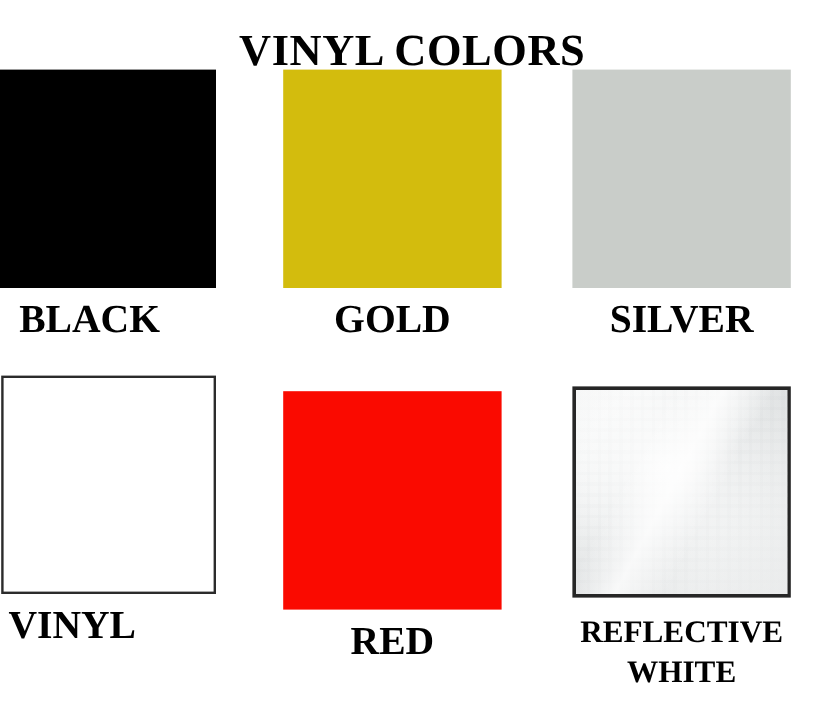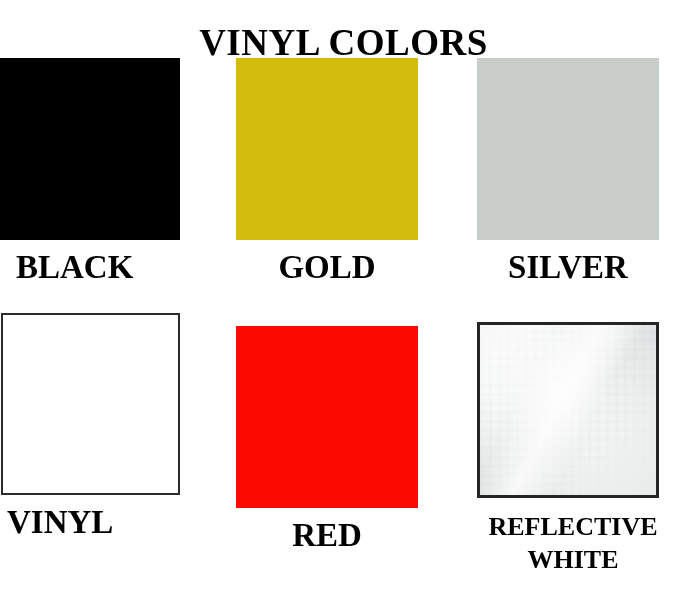--- a/index.html
+++ b/index.html
@@ -76,21 +76,21 @@
 
   
   .cell-white   { left: 1px;   top: 313px; width: 179px; height: 240px; }
   .cell-white   .swatch-box { width: 179px; height: 182px; }
   .cell-white   .swatch-label { top: 190px; text-align: left; padding-left: 6px; box-sizing: border-box; }
 
   .cell-red     { left: 236px; top: 314px; width: 182px; height: 240px; margin-top: 12px; }
   .cell-red     .swatch-box { width: 182px; height: 182px; }
   .cell-red     .swatch-label { top: 190px; text-align: center; }
 
-  .cell-reflective { left: 477px; top: 322px; width: 182px; height: 255px; padding-left: 10px; }
+  .cell-reflective { left: 477px; top: 322px; width: 182px; height: 255px; }
   .cell-reflective .swatch-box { width: 182px; height: 176px; }
   .cell-reflective .swatch-label {
     top: 188px;
     text-align: center;
     font-size: 26px;
     line-height: 33px;
     white-space: normal;
   }
 
   

